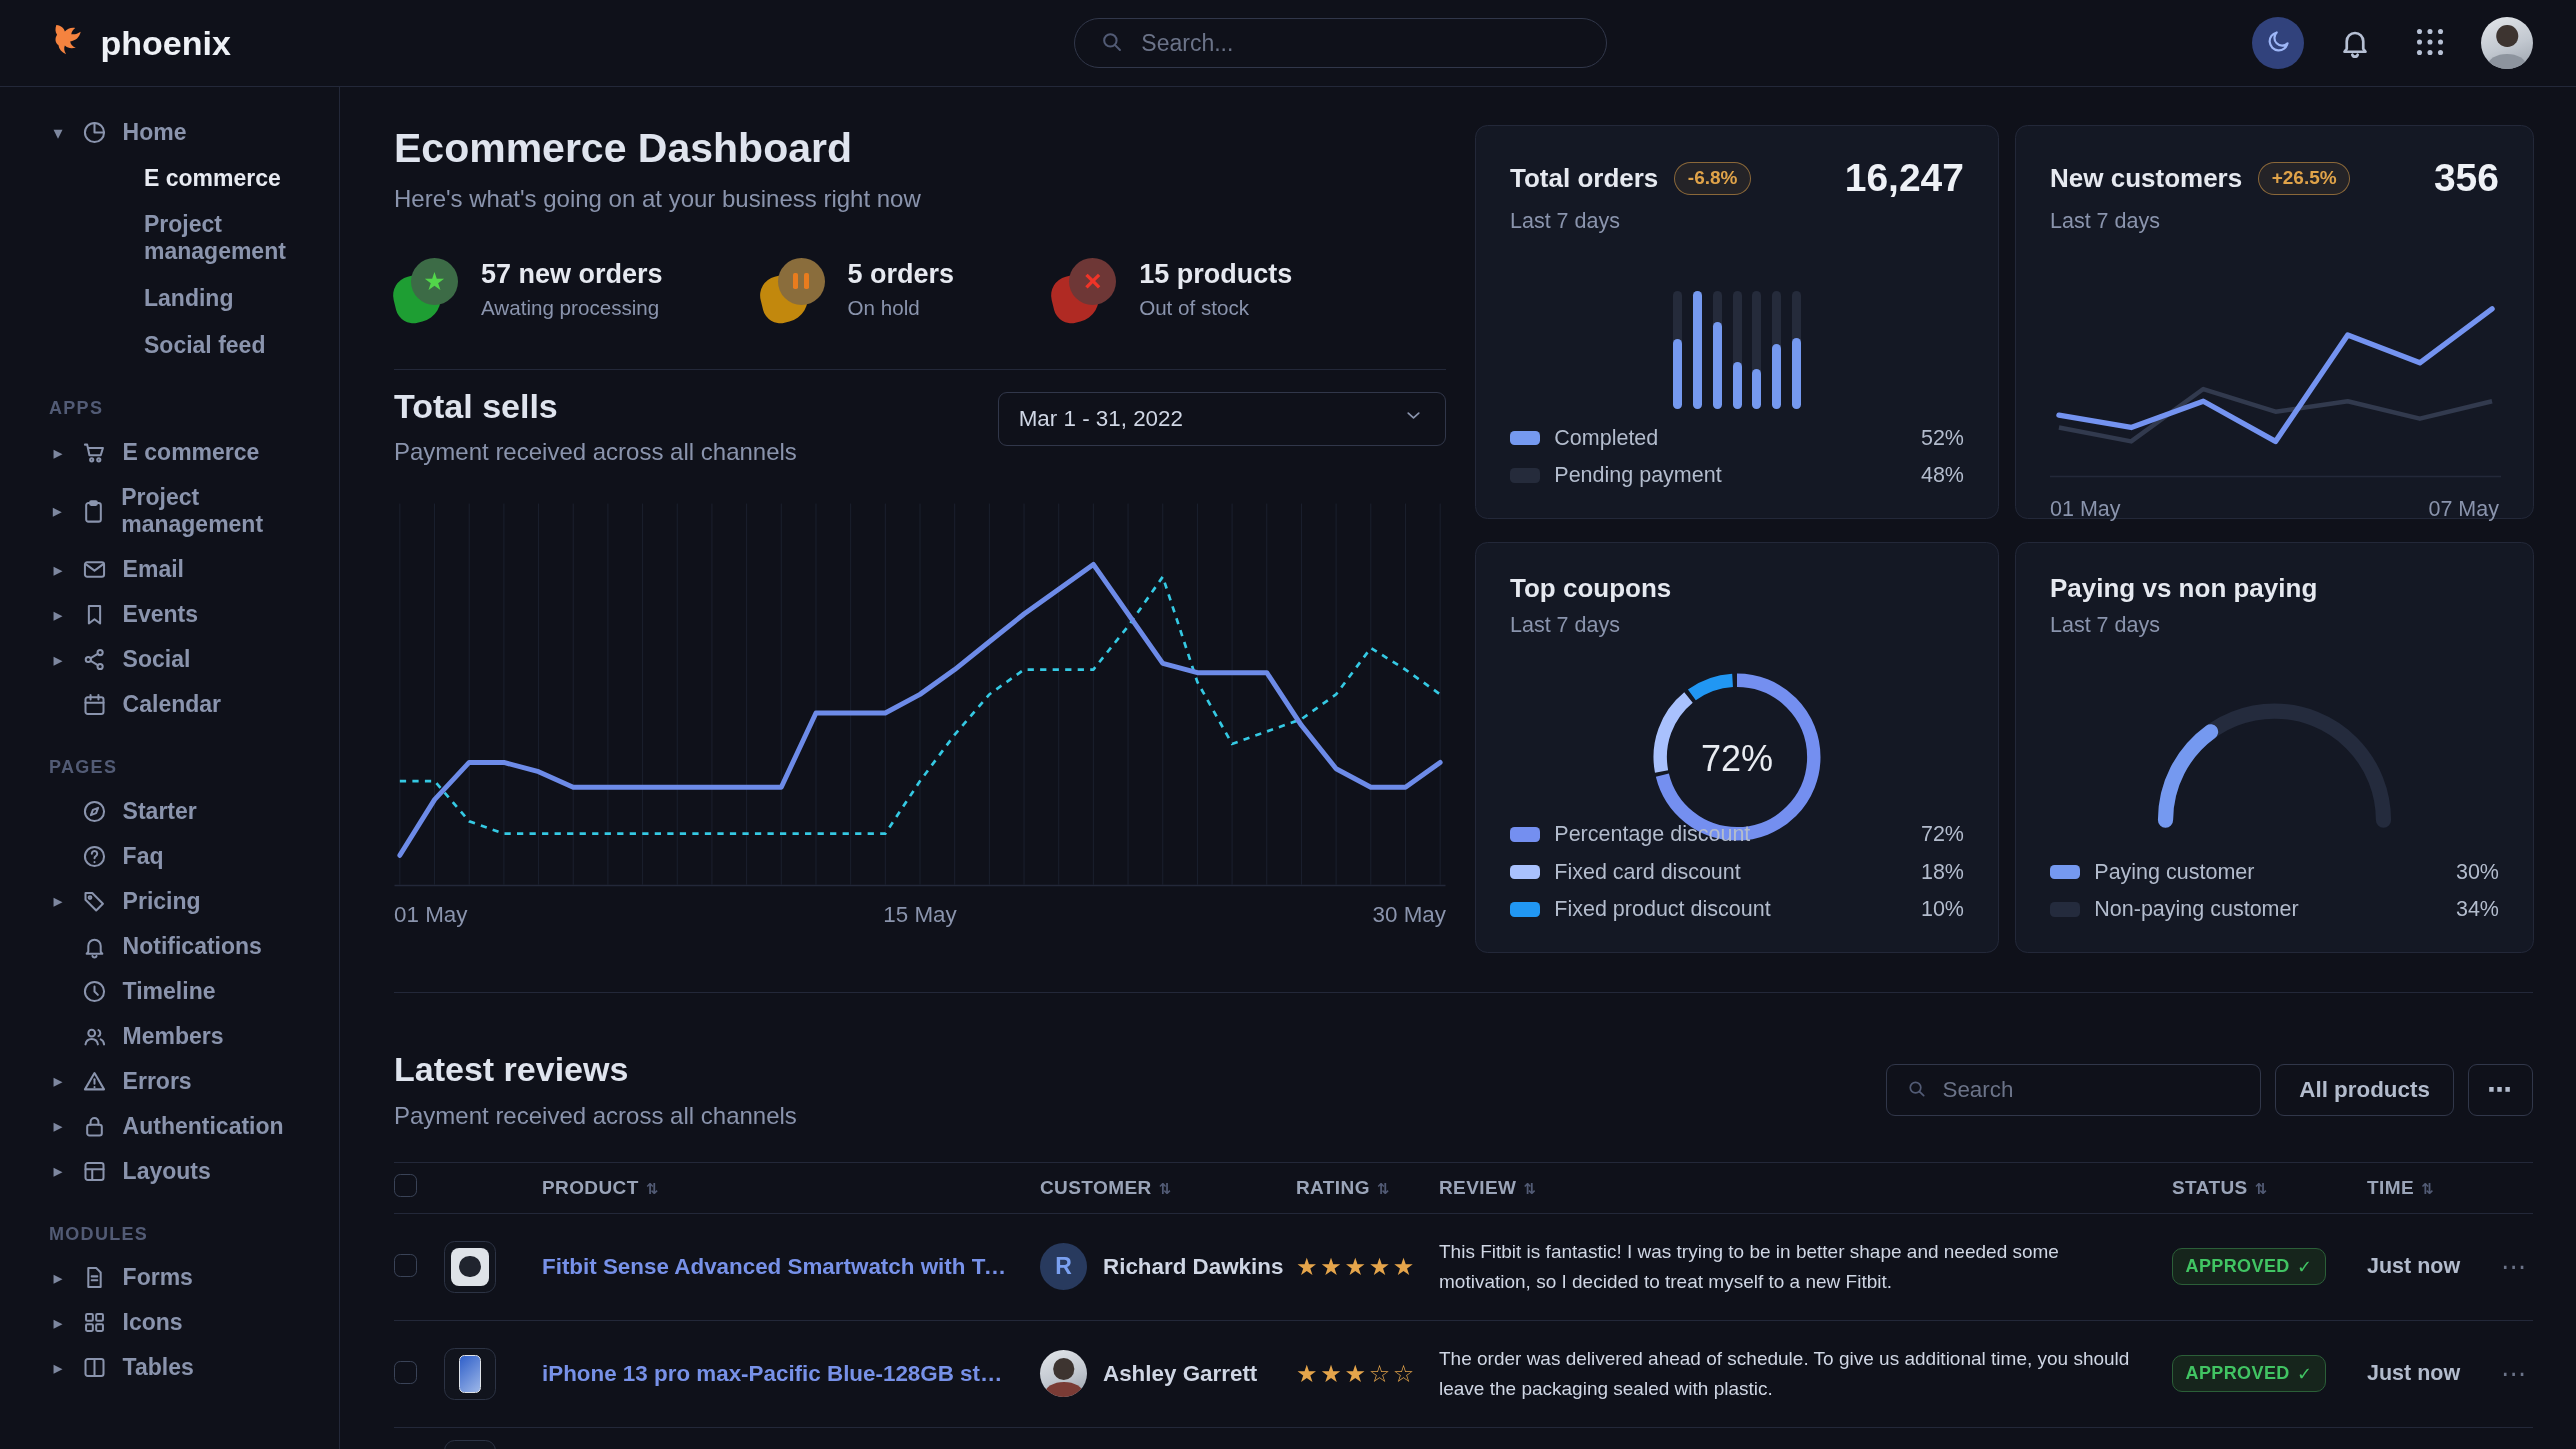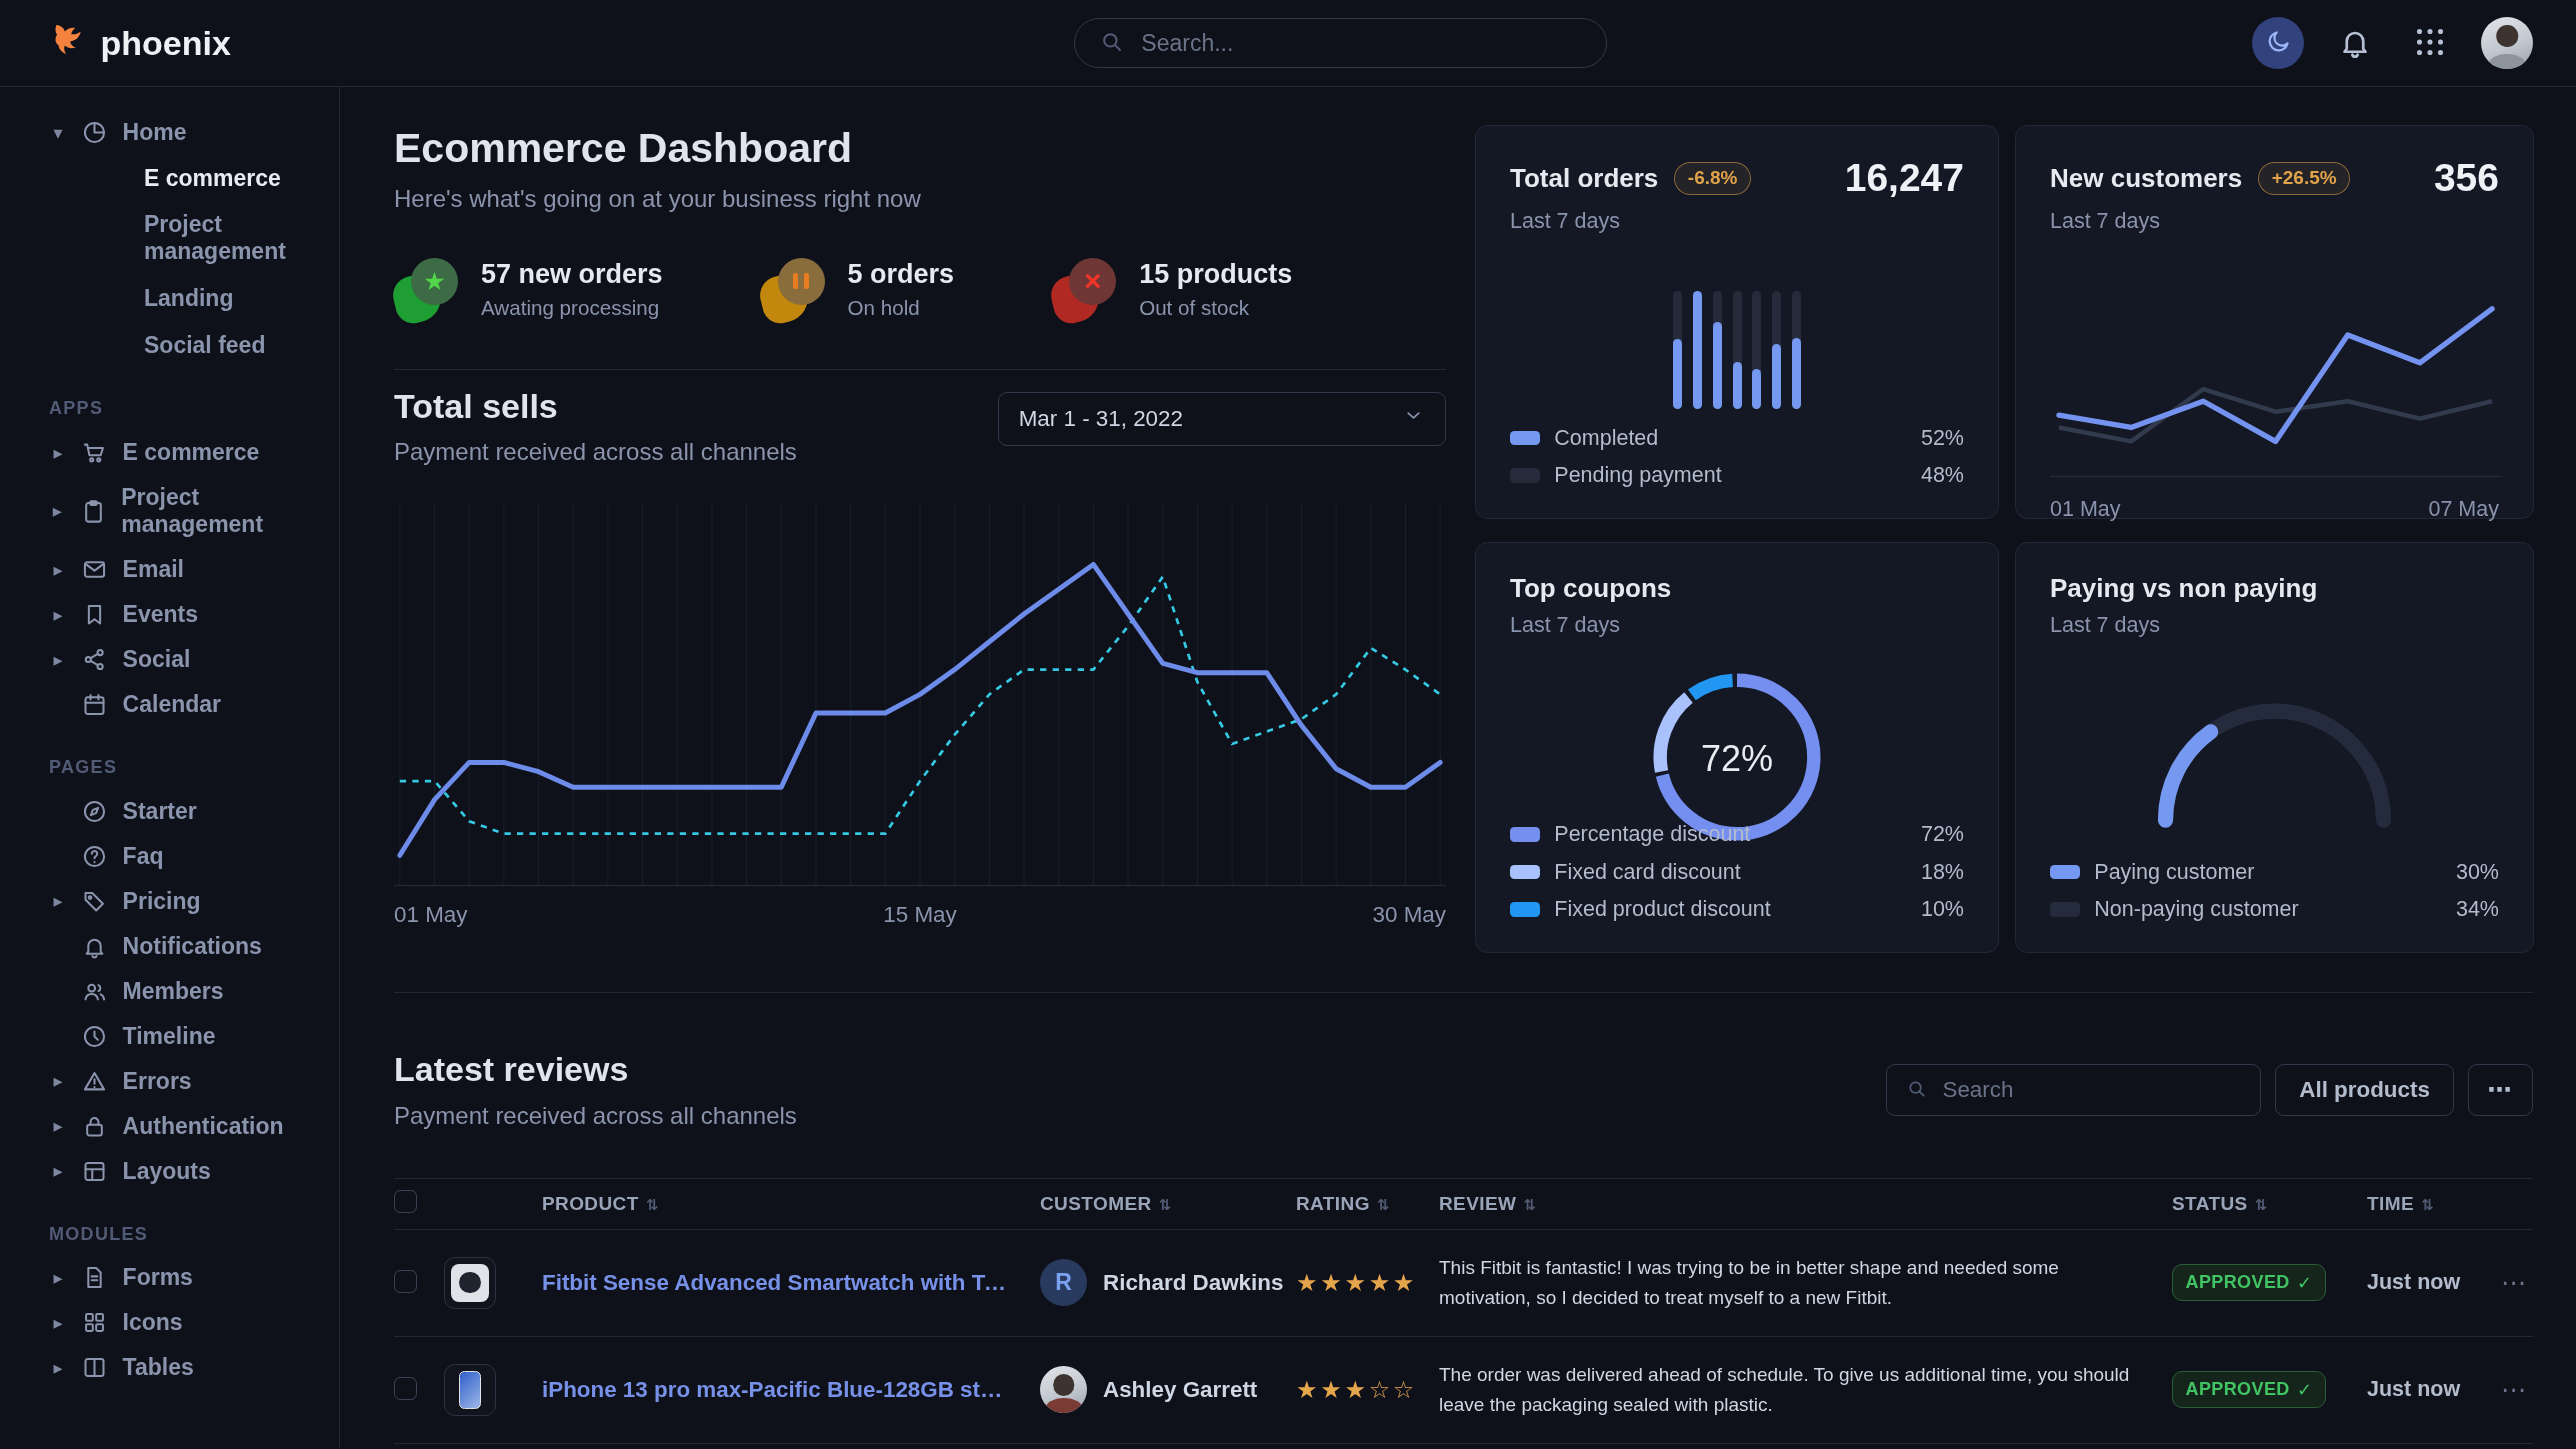--- a/index.html
+++ b/index.html
@@ -107,21 +107,21 @@
   .rev-search svg{width:23px;height:23px}
   .rev-search input{background:transparent;border:none;outline:none;color:var(--muted);
     font-size:22.4px;width:100%;font-family:inherit}
   .rev-search input::placeholder{color:#6b7388}
   .btn{height:52px;border:0.9px solid var(--line2);border-radius:9px;background:transparent;
     color:var(--soft);font-size:22.4px;font-weight:600;padding:0 23px;cursor:pointer;font-family:inherit}
   .btn.sm{padding:0 18px;font-size:25px;letter-spacing:1.8px}
   
   .t-grid{display:grid;grid-template-columns:50px 98px 498px 256px 143px 733px 195px 134px 32px;
     align-items:center}
-  .t-head{margin-top:48px;border-top:0.9px solid var(--line);border-bottom:0.9px solid var(--line);
+  .t-head{margin-top:32px;border-top:0.9px solid var(--line);border-bottom:0.9px solid var(--line);
     height:52px;font-size:19px;font-weight:700;letter-spacing:0.4px;color:#9aa4b8}
   .sort{color:var(--faint);font-size:15px;margin-left:7.2px}
   .t-row{height:107px;border-bottom:0.9px solid var(--line)}
   .t-row.partial{height:24px;border-bottom:none;overflow:hidden;align-items:start}
   .cbx{width:23px;height:23px;border:1.8px solid #3a4357;border-radius:6.3px;display:inline-block;cursor:pointer}
   .thumb{width:52px;height:52px;border:0.9px solid #2c3344;border-radius:10.7px;background:#11141d;
     display:flex;align-items:center;justify-content:center}
   .thumb .watch{width:38px;height:38px;border-radius:8px;background:#dfe3e8;
     display:flex;align-items:center;justify-content:center}
   .thumb .watch i{width:21.5px;height:21.5px;border-radius:50%;background:#20242e;display:block}
@@ -316,36 +316,36 @@
               <path d="M6.5 16.5v-5a5.5 5.5 0 0 1 11 0v5l1.5 2h-14z"></path>
               <path d="M10.2 20.5a1.9 1.9 0 0 0 3.6 0"></path>
             </svg>
           </span>
           <span>Notifications</span>
         </div>
         <div class="side-item">
           <span class="caret"></span>
           <span class="ic">
             <svg class="icon" viewBox="0 0 24 24">
+              <circle cx="12" cy="12" r="8.5"></circle>
+              <path d="M12 7.5V12l3 3"></path>
+            </svg>
+          </span>
+          <span>Timeline</span>
+        </div>
+        <div class="side-item">
+          <span class="caret"></span>
+          <span class="ic">
+            <svg class="icon" viewBox="0 0 24 24">
               <circle cx="9.5" cy="9" r="3"></circle>
               <path d="M4 19c.5-3 2.7-4.8 5.5-4.8S14.5 16 15 19"></path>
               <path d="M15.5 6.3a3 3 0 0 1 0 5.4M17.5 14.5c1.8.8 2.8 2.3 3 4.5"></path>
             </svg>
           </span>
           <span>Members</span>
-        </div>
-        <div class="side-item">
-          <span class="caret"></span>
-          <span class="ic">
-            <svg class="icon" viewBox="0 0 24 24">
-              <circle cx="12" cy="12" r="8.5"></circle>
-              <path d="M12 7.5V12l3 3"></path>
-            </svg>
-          </span>
-          <span>Timeline</span>
         </div>
         <div class="side-item">
           <span class="caret">▸</span>
           <span class="ic">
             <svg class="icon" viewBox="0 0 24 24">
               <path d="M12 4.5L20.5 19h-17z"></path>
               <path d="M12 10v4"></path>
               <path d="M12 16.8v.2"></path>
             </svg>
           </span>

